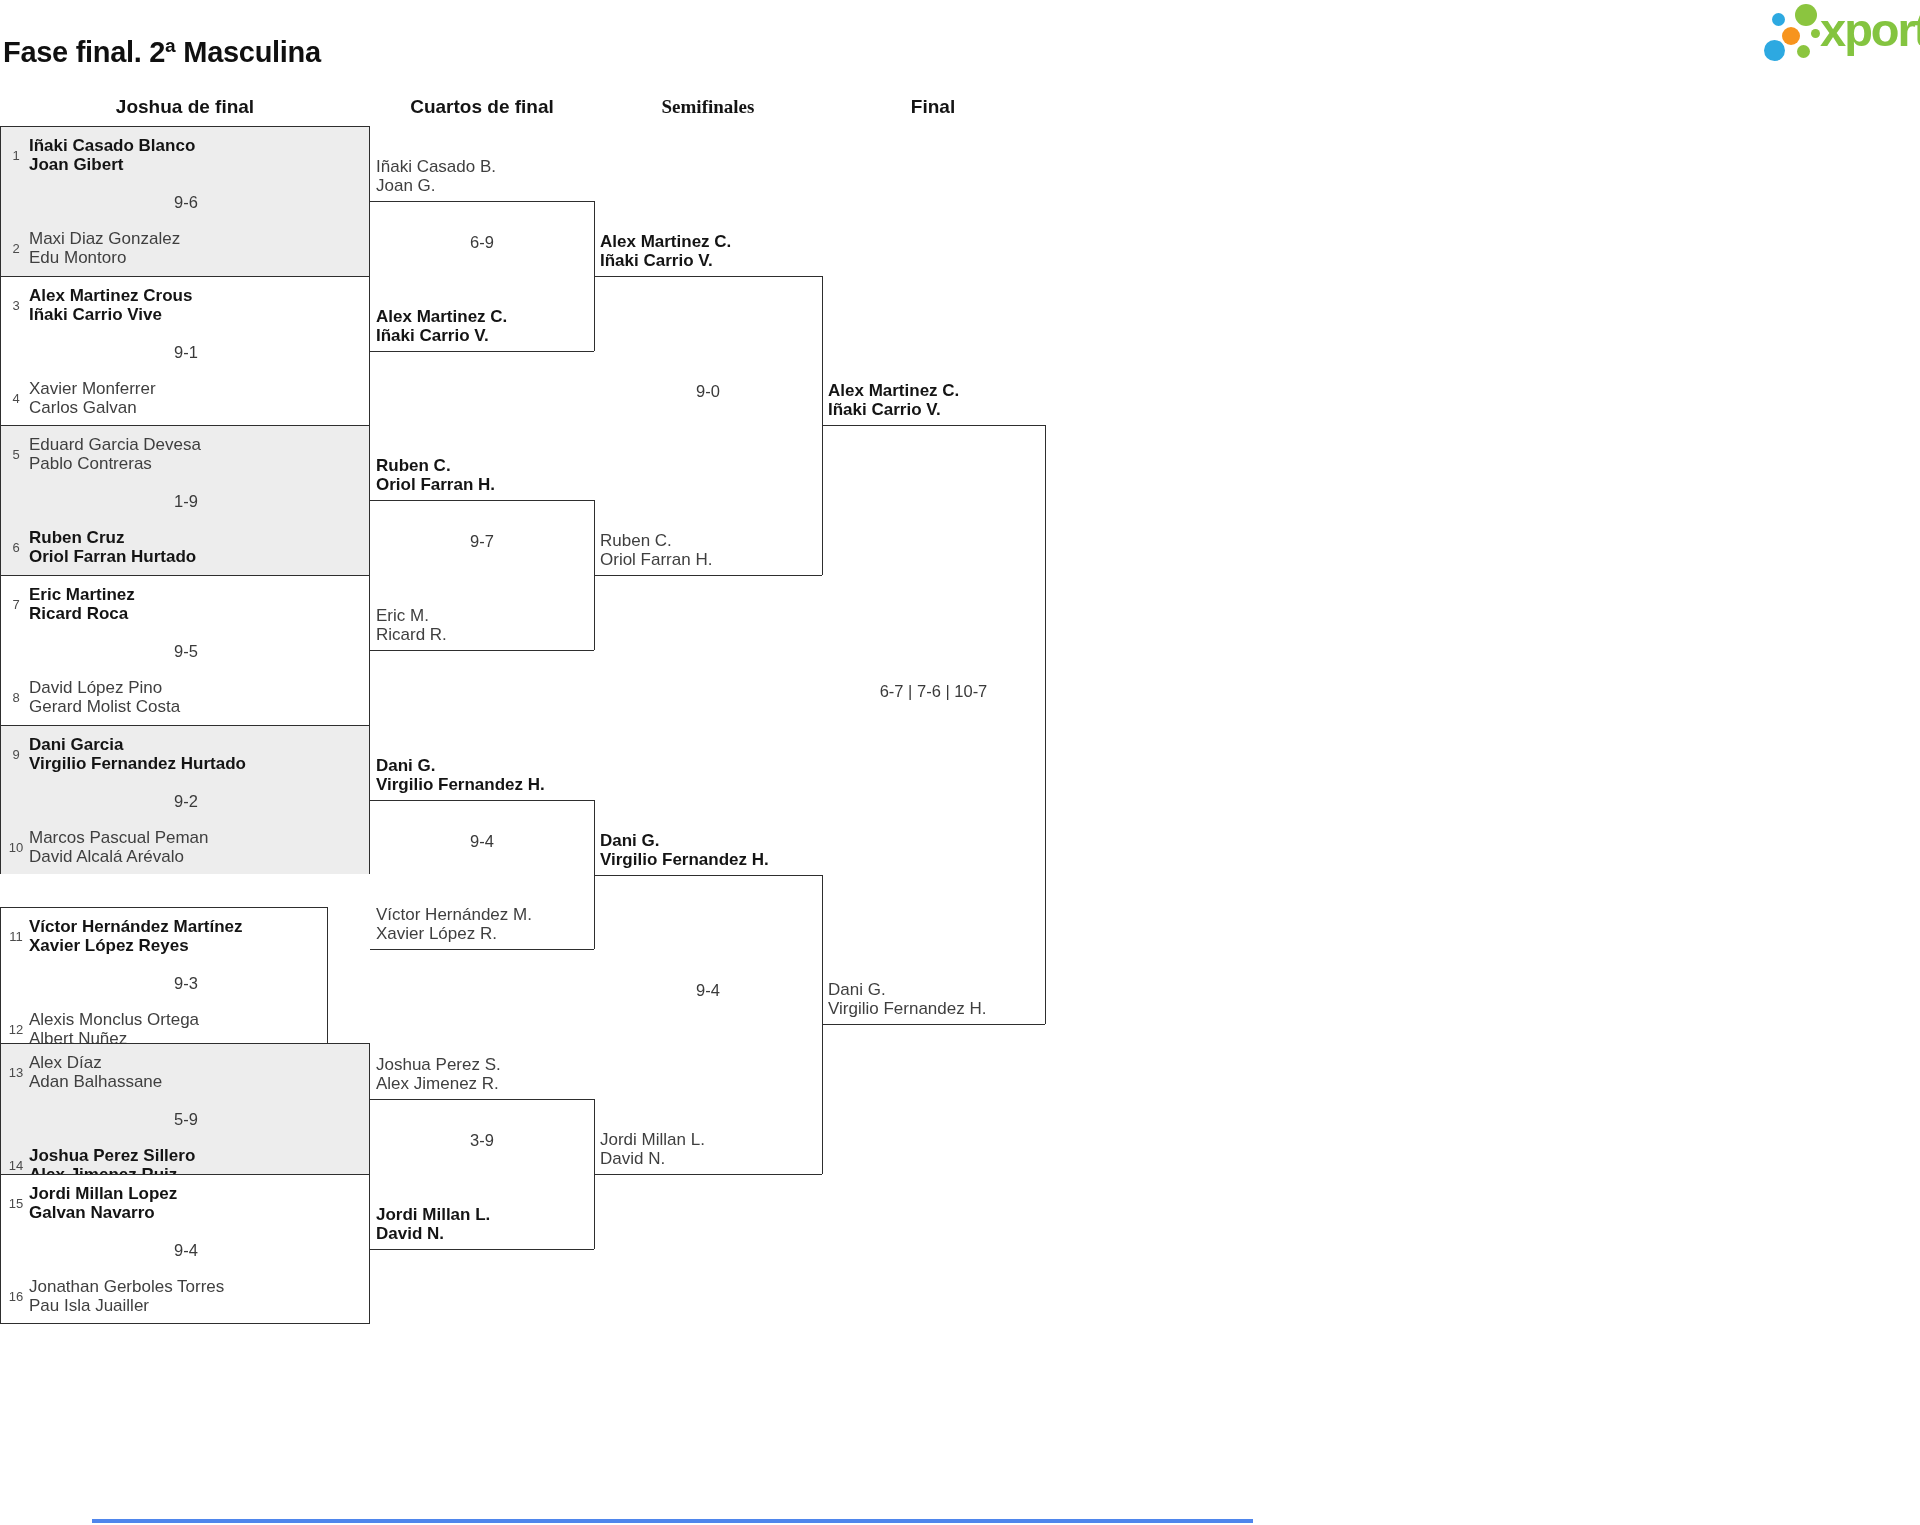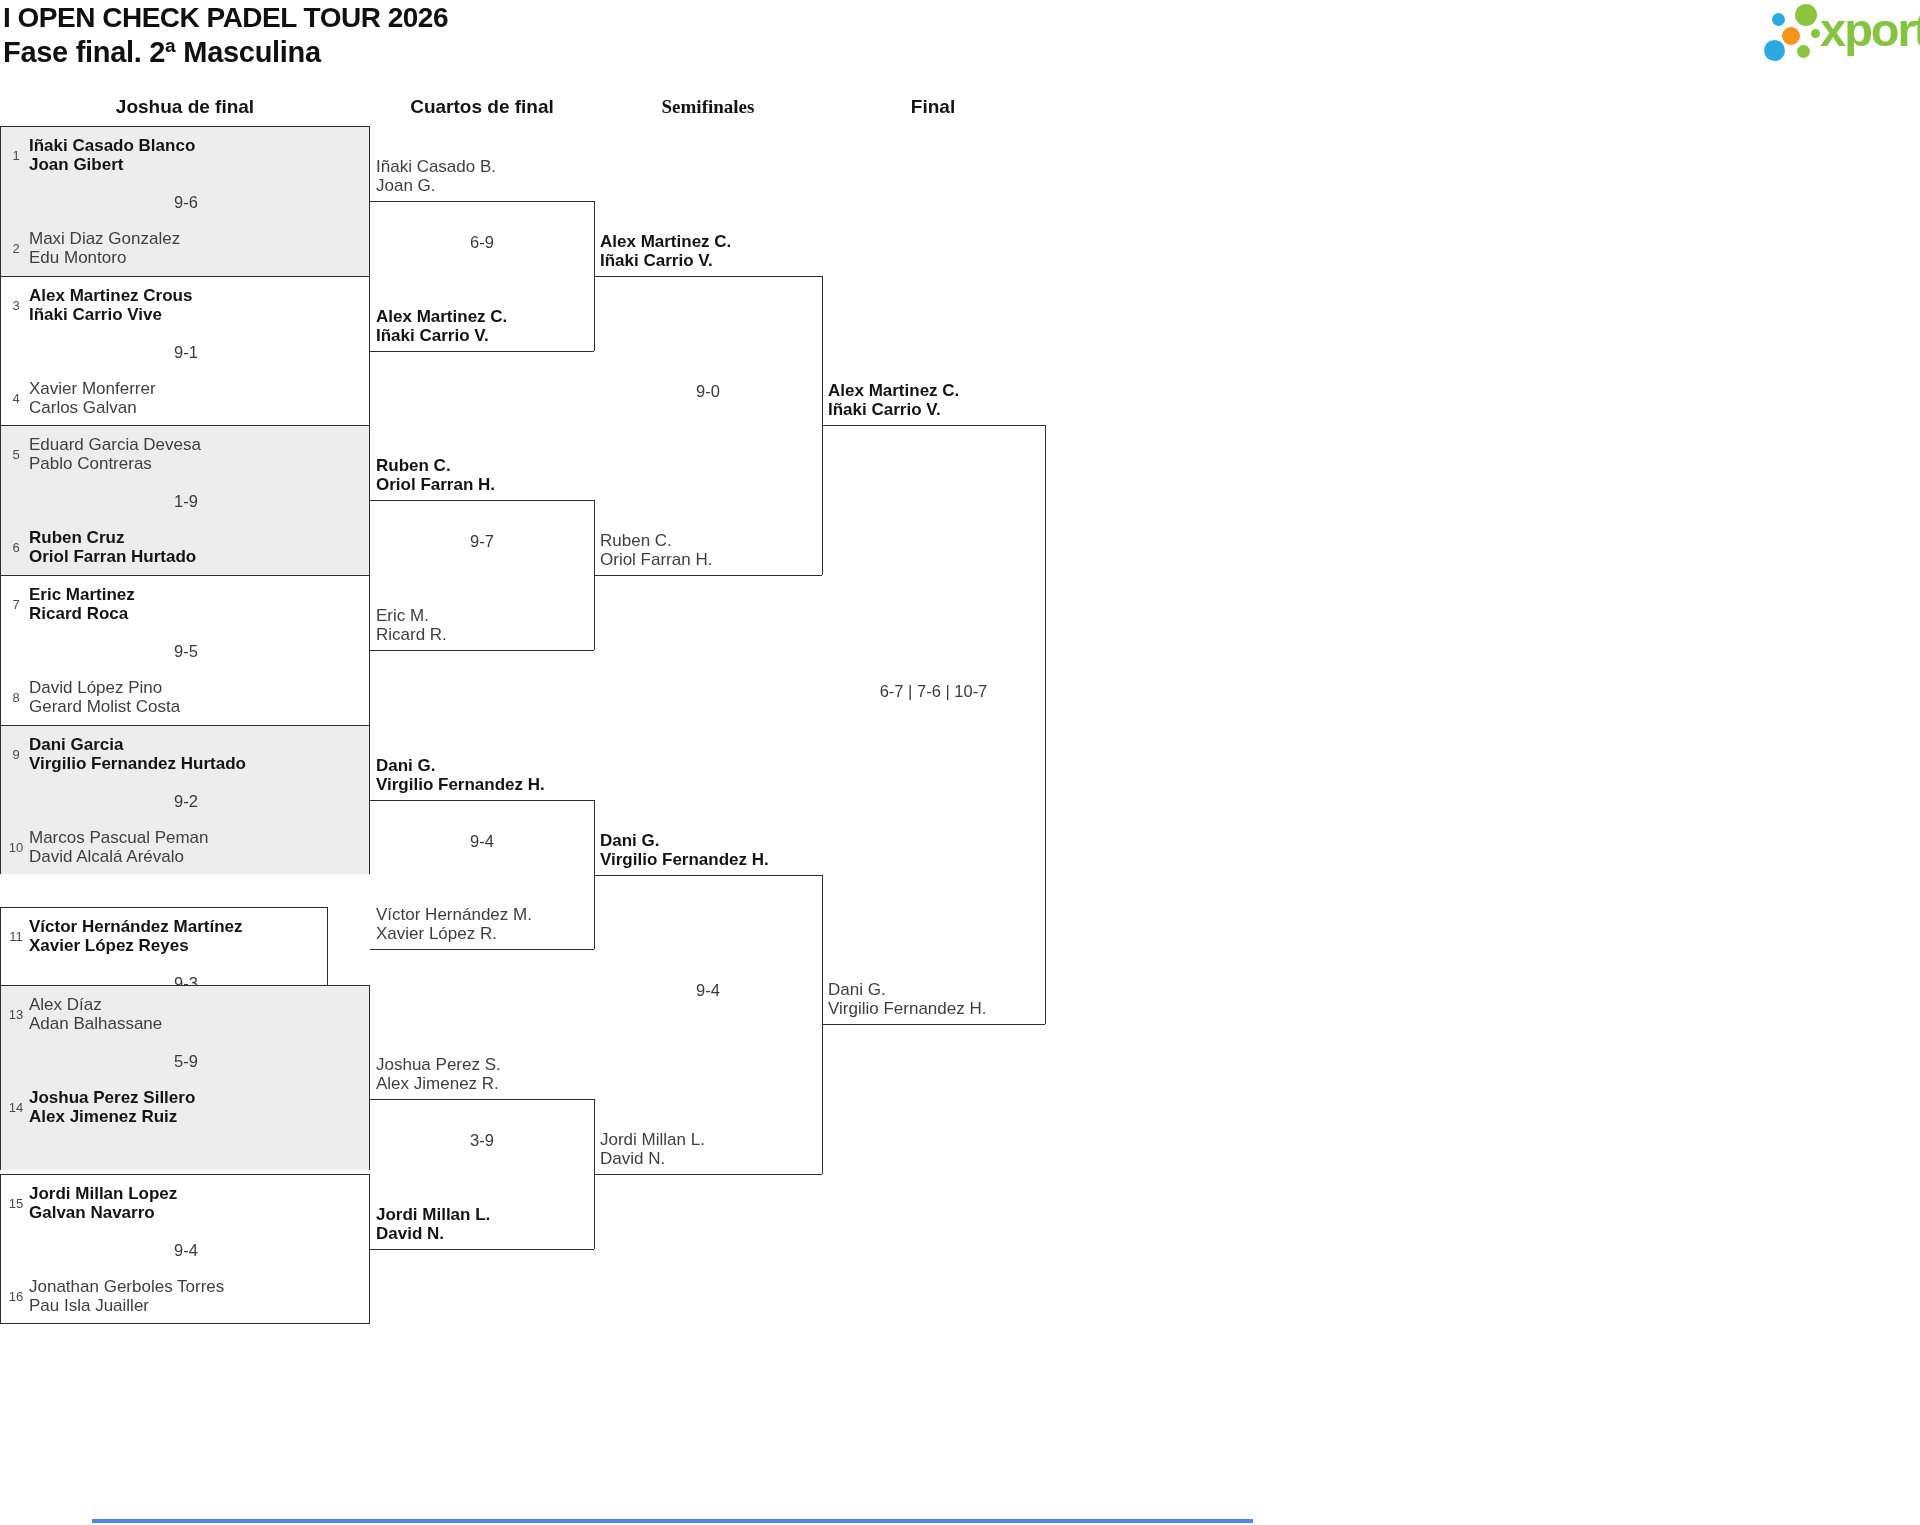--- a/index.html
+++ b/index.html
@@ -25,21 +25,20 @@
   .logo{position:absolute;left:1756px;top:6px;width:210px;height:62px;display:block;text-decoration:none;cursor:pointer;}
   .logo-dots{position:absolute;left:0;top:0;width:66px;height:62px;display:block;}
   .logo-dots i{position:absolute;border-radius:50%;display:block;}
   .logo-text{position:absolute;left:64px;top:-7px;font-size:47px;line-height:62px;font-weight:800;letter-spacing:-2px;white-space:nowrap;}
   .bottom-bar{position:absolute;height:4px;}
 </style>
 </head>
 <body>
 
 <div id="stage">
-  <div class="page-title">I OPEN CHECK PADEL TOUR 2026</div>
   <div class="page-subtitle">Fase final. 2ª Masculina</div>
 
   <a class="logo">
     <span class="logo-dots" id="logo-dots">
         <i style="left: 15.5px; top: 6.5px; width: 13px; height: 13px; background: rgb(45, 169, 225);"></i>
         <i style="left: 39px; top: -2px; width: 22px; height: 22px; background: rgb(139, 197, 63);"></i>
         <i style="left: 26px; top: 21px; width: 18px; height: 18px; background: rgb(247, 148, 29);"></i>
         <i style="left: 7.5px; top: 33.5px; width: 21px; height: 21px; background: rgb(45, 169, 225);"></i>
         <i style="left: 40.5px; top: 38.5px; width: 13px; height: 13px; background: rgb(139, 197, 63);"></i>
         <i style="left: 54.5px; top: 22.5px; width: 9px; height: 9px; background: rgb(139, 197, 63);"></i>
@@ -123,21 +122,21 @@
           <div class="ln">Víctor Hernández Martínez</div>
           <div class="ln">Xavier López Reyes</div>
         </div>
         <div class="seed" style="top: 113px;">12</div>
         <div class="names" style="top: 102px;">
           <div class="ln">Alexis Monclus Ortega</div>
           <div class="ln">Albert Nuñez</div>
         </div>
         <div class="score" style="top: 65px;">9-3</div>
       </div>
-      <div class="r16-box shaded" style="left: 0px; top: 985px; width: 370px; height: 185px;">
+      <div class="r16-box shaded" style="left: 0px; top: 1043px; width: 370px; height: 185px;">
         <div class="seed" style="top: 20px;">13</div>
         <div class="names" style="top: 9px;">
           <div class="ln">Alex Díaz</div>
           <div class="ln">Adan Balhassane</div>
         </div>
         <div class="seed" style="top: 113px;">14</div>
         <div class="names w" style="top: 102px;">
           <div class="ln">Joshua Perez Sillero</div>
           <div class="ln">Alex Jimenez Ruiz</div>
         </div>

